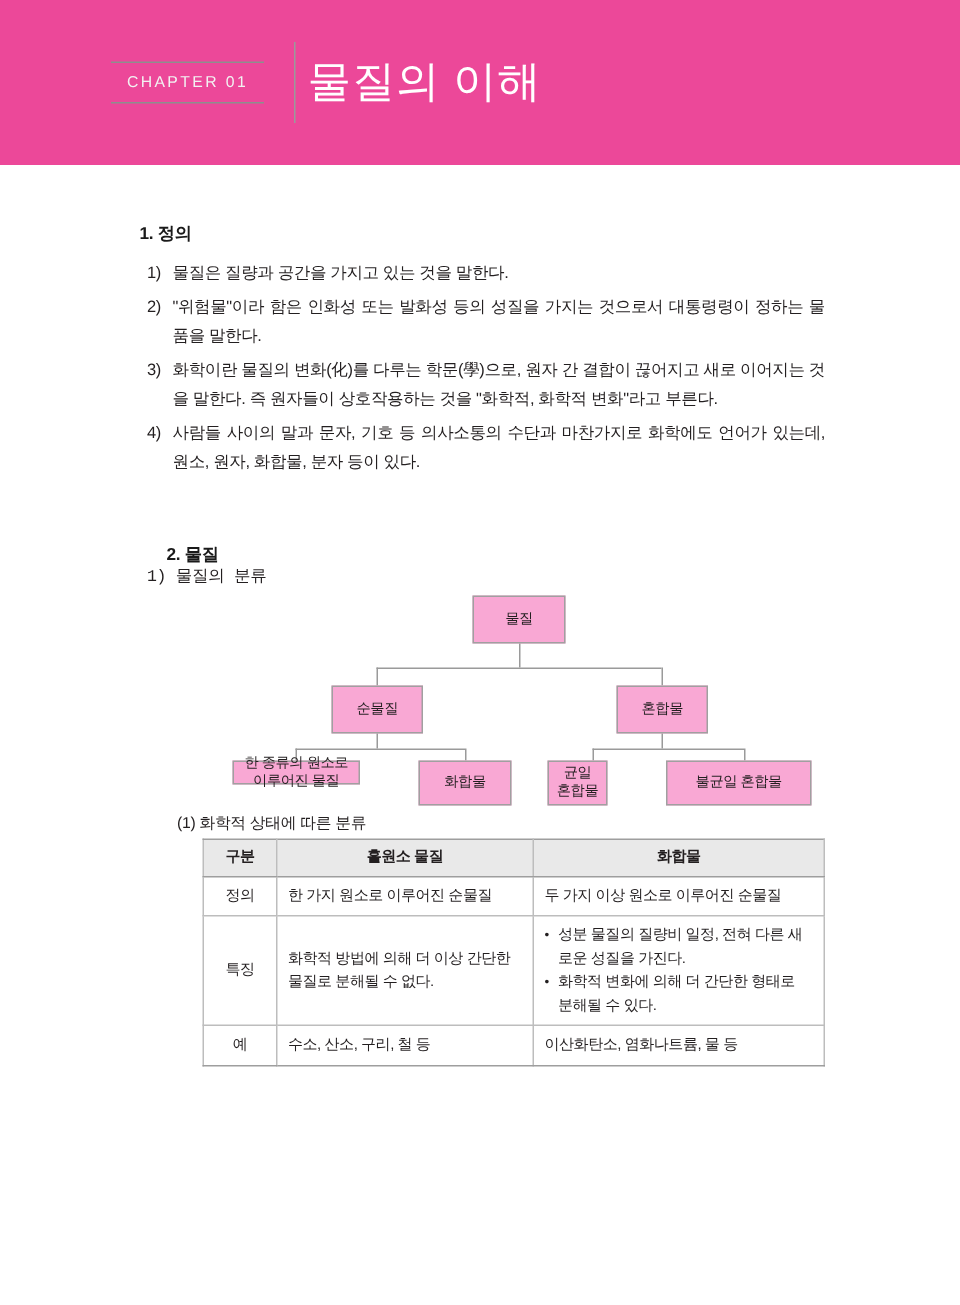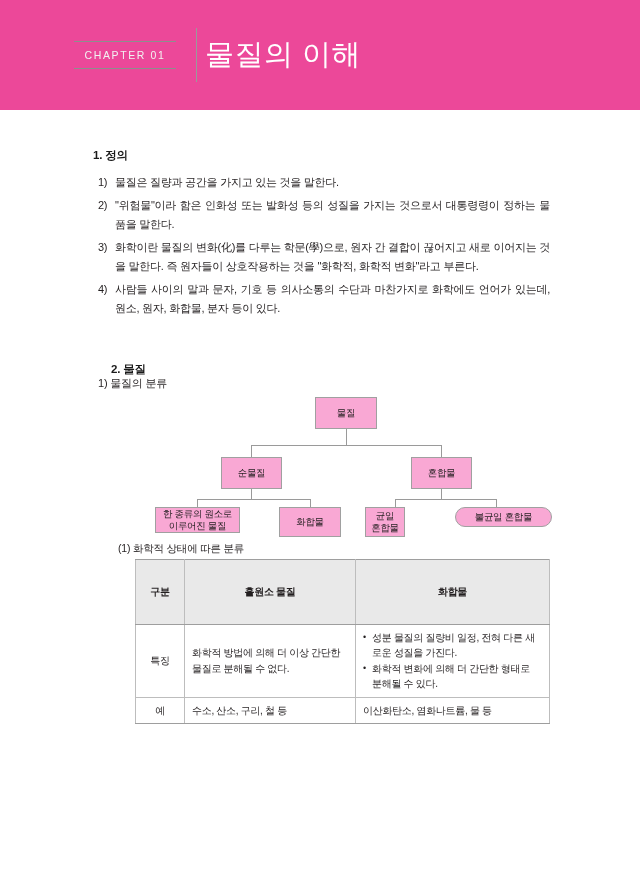--- a/index.html
+++ b/index.html
@@ -167,21 +167,21 @@
     line-height: 15.5px;
     font-weight: normal;
     text-align: left;
   }
   .data-table thead th {
     background: #e9e9e9;
     text-align: center;
     font-weight: bold;
     border-top: 1px solid #9e9e9e;
     border-bottom: 1px solid #9e9e9e;
-    padding: 24px 7px;
+    padding: 4px 7px;
   }
   .data-table tbody tr:last-child td {
     border-bottom: 1px solid #9e9e9e;
   }
   .col-label {
     text-align: center !important;
     width: 34px;
     white-space: nowrap;
   }
   .col-a { width: 156px; }
@@ -248,21 +248,21 @@
     <span class="ptext">화학이란 물질의 변화(化)를 다루는 학문(學)으로, 원자 간 결합이 끊어지고 새로 이어지는 것을 말한다. 즉 원자들이 상호작용하는 것을 "화학적, 화학적 변화"라고 부른다.</span>
   </div>
 
   <div class="para" style="left:98px; top:170px; width:452px;">
     <span class="marker">4)</span>
     <span class="ptext">사람들 사이의 말과 문자, 기호 등 의사소통의 수단과 마찬가지로 화학에도 언어가 있는데, 원소, 원자, 화합물, 분자 등이 있다.</span>
   </div>
 
   <div class="sec-heading" style="left:72px; top:252px;margin-left:39px;">2. 물질</div>
 
-  <div class="subhead" style="left:98px; top:266px;">1) 물질의 분류</div>
+  <div class="subhead" style="left:98px; top:266px;font-family:Liberation Mono, monospace;">1) 물질의 분류</div>
 
   <div class="tree">
 
     <div class="node" style="left:160px; top:0px; width:62px; height:32px;">물질</div>
 
     <div class="edge v" style="left:191px; top:32px; height:16px;"></div>
 
     <div class="edge h" style="left:96px; top:48px; width:190px;"></div>
     <div class="edge v" style="left:96px; top:48px; height:12px;"></div>
     <div class="edge v" style="left:286px; top:48px; height:12px;"></div>
@@ -273,43 +273,48 @@
     <div class="edge v" style="left:96px; top:92px; height:10px;"></div>
     <div class="edge h" style="left:42px; top:102px; width:113px;"></div>
     <div class="edge v" style="left:42px; top:102px; height:8px;"></div>
     <div class="edge v" style="left:155px; top:102px; height:8px;"></div>
 
     <div class="edge v" style="left:286px; top:92px; height:10px;"></div>
     <div class="edge h" style="left:240px; top:102px; width:101px;"></div>
     <div class="edge v" style="left:240px; top:102px; height:8px;"></div>
     <div class="edge v" style="left:341px; top:102px; height:8px;"></div>
 
-    <div class="node" style="left:0px; top:110px; width:85px; height:26px; flex-direction:column;">
+    <div class="node" style="left:0px; top:110px; width:85px; height:16px; flex-direction:column;">
       <span>한 종류의 원소로</span>
       <span>이루어진 물질</span>
     </div>
     <div class="node" style="left:124px; top:110px; width:62px; height:30px;">화합물</div>
     <div class="node" style="left:210px; top:110px; width:40px; height:30px; flex-direction:column;">
       <span>균일</span>
       <span>혼합물</span>
     </div>
-    <div class="node" style="left:300px; top:110px; width:97px; height:20px;border-radius:11px;">불균일 혼합물</div>
+    <div class="node" style="left:289px; top:110px; width:97px; height:30px;">불균일 혼합물</div>
   </div>
 
   <div class="caption" style="left:118px; top:432px;">(1) 화학적 상태에 따른 분류</div>
 
   <table class="data-table">
     <thead>
       <tr>
         <th class="col-label">구분</th>
         <th class="col-a">홑원소 물질</th>
         <th>화합물</th>
       </tr>
     </thead>
     <tbody>
+      <tr>
+        <td class="col-label">정의</td>
+        <td class="col-a">한 가지 원소로 이루어진 순물질</td>
+        <td>두 가지 이상 원소로 이루어진 순물질</td>
+      </tr>
       <tr>
         <td class="col-label">특징</td>
         <td class="col-a">화학적 방법에 의해 더 이상 간단한 물질로 분해될 수 없다.</td>
         <td>
           <ul class="bullets">
             <li>성분 물질의 질량비 일정, 전혀 다른 새로운 성질을 가진다.</li>
             <li>화학적 변화에 의해 더 간단한 형태로 분해될 수 있다.</li>
           </ul>
         </td>
       </tr>

